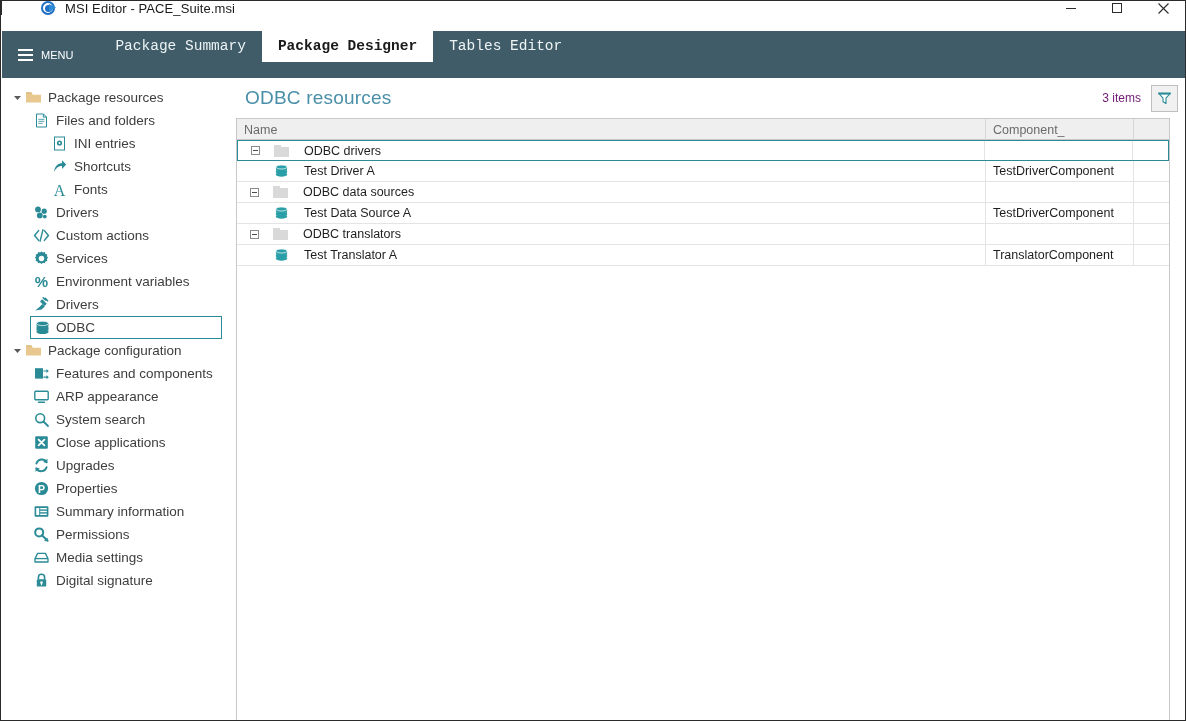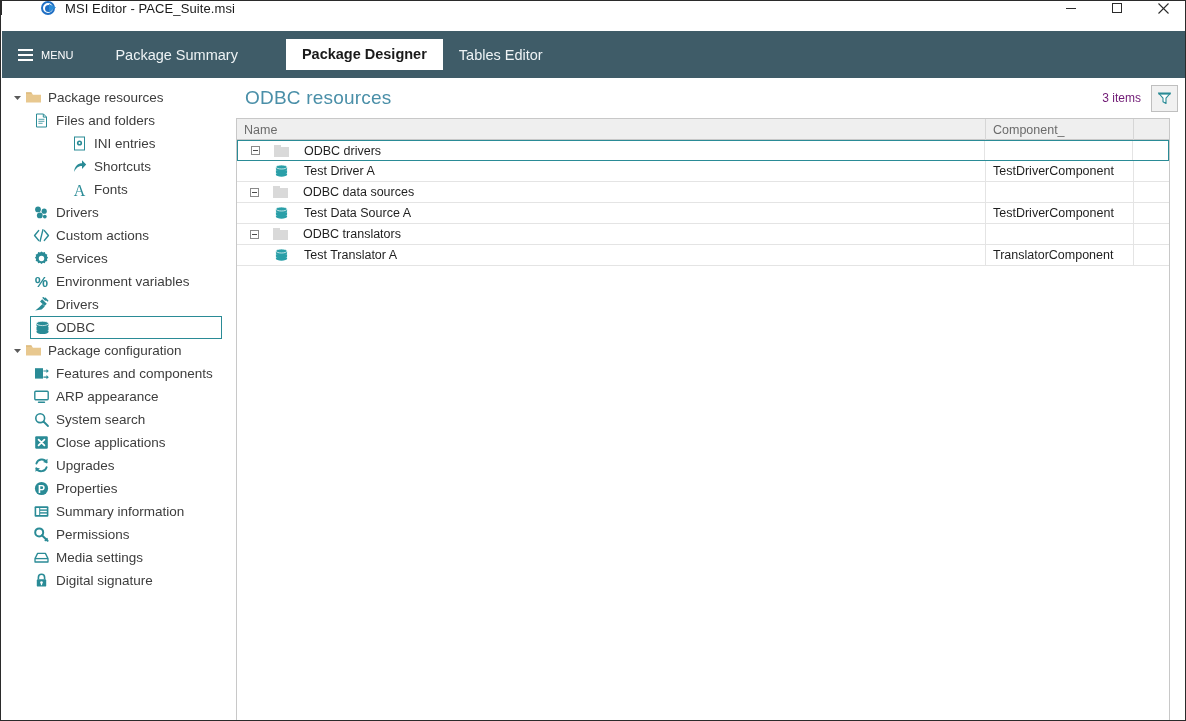--- a/index.html
+++ b/index.html
@@ -62,28 +62,28 @@
     background: #3f5c68;
     display: flex; align-items: flex-end;
   }
   .menu-btn {
     display: flex; align-items: center; gap: 8px;
     height: 47px; padding: 0 14px 0 16px;
     color: #ffffff; font-size: 11px;
   }
   .burger { display: inline-flex; flex-direction: column; gap: 3px; }
   .burger i { display: block; width: 15px; height: 2px; background: #ffffff; }
-  .tabs { display: flex; align-items: center; height: 47px; margin-left: 12px; }
+  .tabs { display: flex; align-items: flex-start; height: 47px; margin-left: 12px; font-family: Liberation Mono, monospace; }
   .tab {
     height: 30px; line-height: 30px; padding: 0 16px;
     color: #eef3f5; font-size: 14.5px; white-space: nowrap;
   }
   .tab.active {
     background: #ffffff; color: #1a1a1a; font-weight: bold;
-    height: 31px; line-height: 31px; margin-left: 32px;
+    height: 31px; line-height: 31px;
   }
 
   
   .sidebar {
     position: absolute; left: 1px; top: 78px; width: 229px; height: 625px;
     background: #ffffff; padding-top: 8px;
   }
   .nav-item {
     display: flex; align-items: center; height: 23px;
     font-size: 13.5px; color: #3d3d3d; white-space: nowrap;
@@ -95,21 +95,21 @@
     margin-right: 6px;
   }
   .nav-ico svg { display: block; }
   .caret {
     width: 14px; flex: none; display: flex; align-items: center;
     justify-content: center; margin-left: 8px;
   }
   .caret svg { display: block; }
   .nav-item.lvl1 { padding-left: 0; }
   .nav-item.lvl2 { padding-left: 30px; }
-  .nav-item.lvl3 { padding-left: 68px; }
+  .nav-item.lvl3 { padding-left: 48px; }
   .nav-item.selected {
     margin-left: 28px; margin-right: 9px;
     border: 1px solid #2a8b96; padding-left: 2px;
     height: 23px;
   }
   .nav-item.selected .nav-ico { margin-right: 5px; }
 
   
   .content {
     position: absolute; left: 230px; top: 78px; width: 955px; height: 641px;

